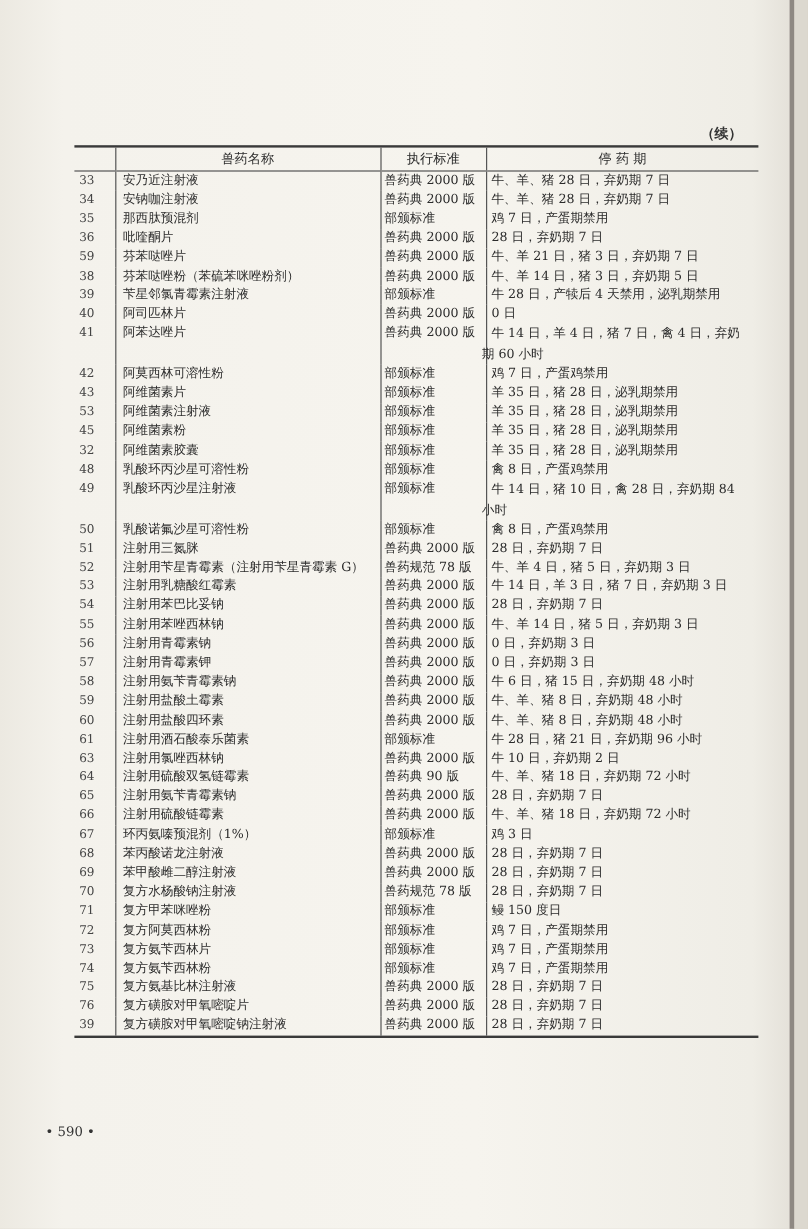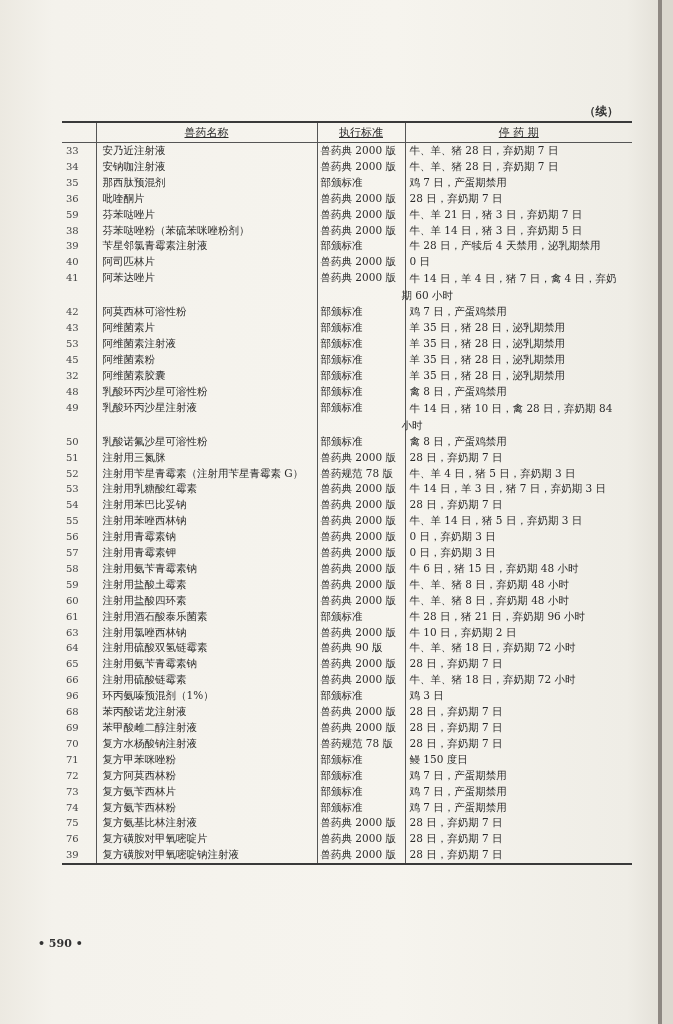--- a/index.html
+++ b/index.html
@@ -36,37 +36,36 @@
     font-size: 10.5px;
   }
   col.c-no { width: 34px; }
   col.c-name { width: 221px; }
   col.c-std { width: 88px; }
   col.c-wd { width: 227px; }
   th {
     font-weight: normal; height: 19px; padding: 0;
     border-bottom: 1px solid #555;
     font-size: 11px;
-    text-decoration: underline;
   }
   th + th { border-left: 1px solid #555; }
   td {
     padding: 0; height: 15.9px; vertical-align: top; white-space: nowrap;
     line-height: 15.9px; overflow: visible;
   }
   td.no { padding-left: 4px; font-size: 10px; color: #444; }
   td.name { border-left: 1px solid #555; padding-left: 6px; }
   td.std { border-left: 1px solid #555; padding-left: 3px; }
   td.wd { border-left: 1px solid #555; padding-left: 4px; }
   tr.two td { height: 31.8px; }
   tr.two td.std, tr.two td.wd { vertical-align: top; }
   .wrap2 { display: block; white-space: normal; width: 212px; line-height: 17px; margin-left: 0; }
   .wrap2 .l2 { display: block; margin-left: -8px; }
   .footer {
-    position: absolute; left: 38px; top: 937px; font-size: 11px; color: #333; font-weight: bold;
+    position: absolute; left: 38px; top: 937px; font-size: 11px; color: #333;
   }
 </style>
 </head>
 <body>
 
 <div class="page">
   <div class="cont">（续）</div>
 
   <div class="table-wrap">
     <div class="rule-top"></div>
@@ -276,21 +275,21 @@
             <td class="std">兽药典 2000 版</td>
             <td class="wd">28 日，弃奶期 7 日</td>
           </tr>
           <tr>
             <td class="no">66</td>
             <td class="name">注射用硫酸链霉素</td>
             <td class="std">兽药典 2000 版</td>
             <td class="wd">牛、羊、猪 18 日，弃奶期 72 小时</td>
           </tr>
           <tr>
-            <td class="no">96</td>
+            <td class="no">67</td>
             <td class="name">环丙氨嗪预混剂（1%）</td>
             <td class="std">部颁标准</td>
             <td class="wd">鸡 3 日</td>
           </tr>
           <tr>
             <td class="no">68</td>
             <td class="name">苯丙酸诺龙注射液</td>
             <td class="std">兽药典 2000 版</td>
             <td class="wd">28 日，弃奶期 7 日</td>
           </tr>

